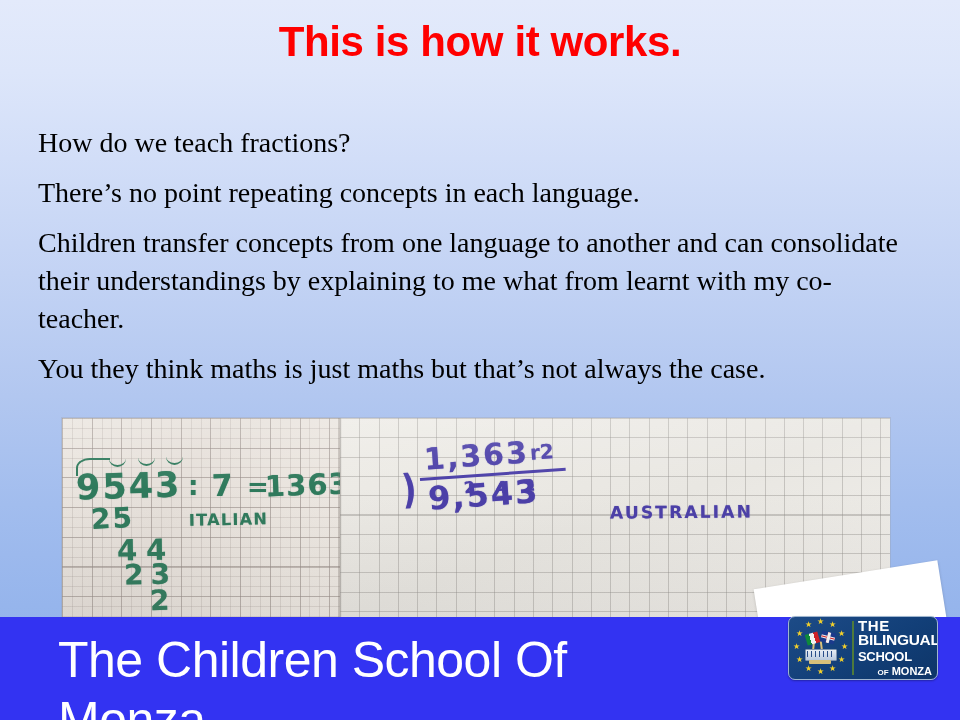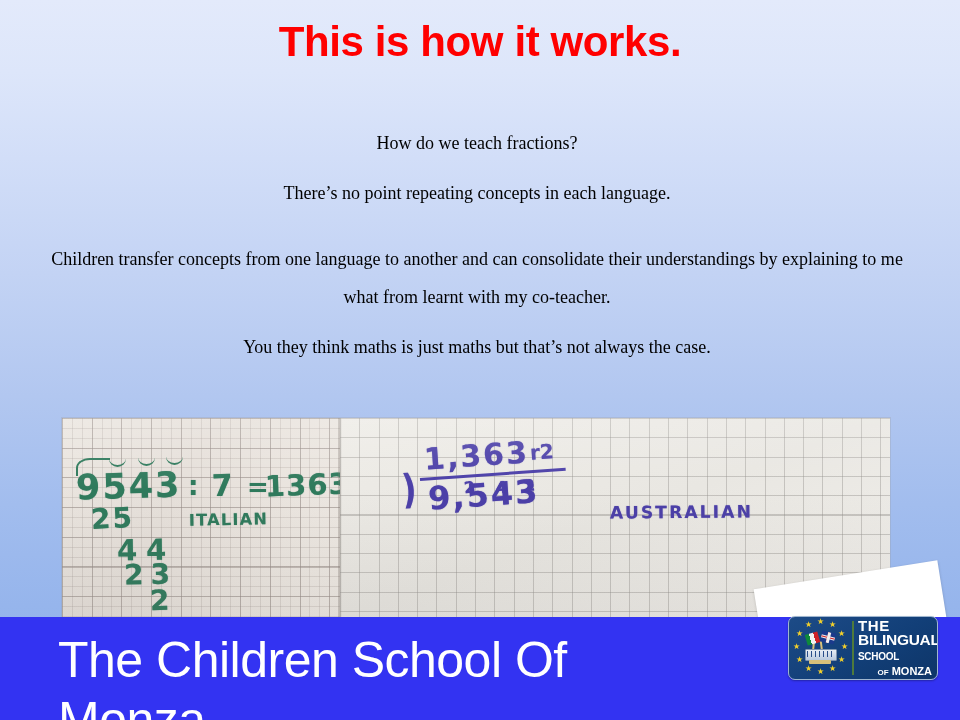--- a/index.html
+++ b/index.html
@@ -49,28 +49,28 @@
 
   
   #body-text {
     position: absolute;
     left: 38px;
     top: 124px;
     width: 878px;
   }
   .para {
     font-family: "Liberation Serif", serif;
-    font-size: 18px;
+    font-size: 28px;
     line-height: 38px;
     color: #000000;
     margin: 0 0 10px 0;
-    text-align: center;
+    text-align: left;
   }
   .para.p1 { margin-bottom: 12px; }
-  .para.p2 { margin-bottom: 28px; }
+  .para.p2 { margin-bottom: 12px; }
   .para.p3 { margin-bottom: 12px; }
   .para.p4 { margin-bottom: 0; }
 
   
   #photo {
     position: absolute;
     left: 62px;
     top: 418px;
     width: 828px;
     height: 199px;
@@ -438,21 +438,21 @@
     letter-spacing: 0.6px;
     line-height: 11px;
   }
   #logo-bilingual {
     font-size: 15.5px;
     font-weight: bold;
     letter-spacing: -0.3px;
     line-height: 17px;
   }
   #logo-school {
-    font-size: 10px;
+    font-size: 13px;
     font-weight: bold;
     letter-spacing: -0.3px;
     line-height: 17px;
   }
   #logo-monza {
     font-size: 11px;
     font-weight: bold;
     line-height: 13px;
     text-align: right;
     width: 74px;

